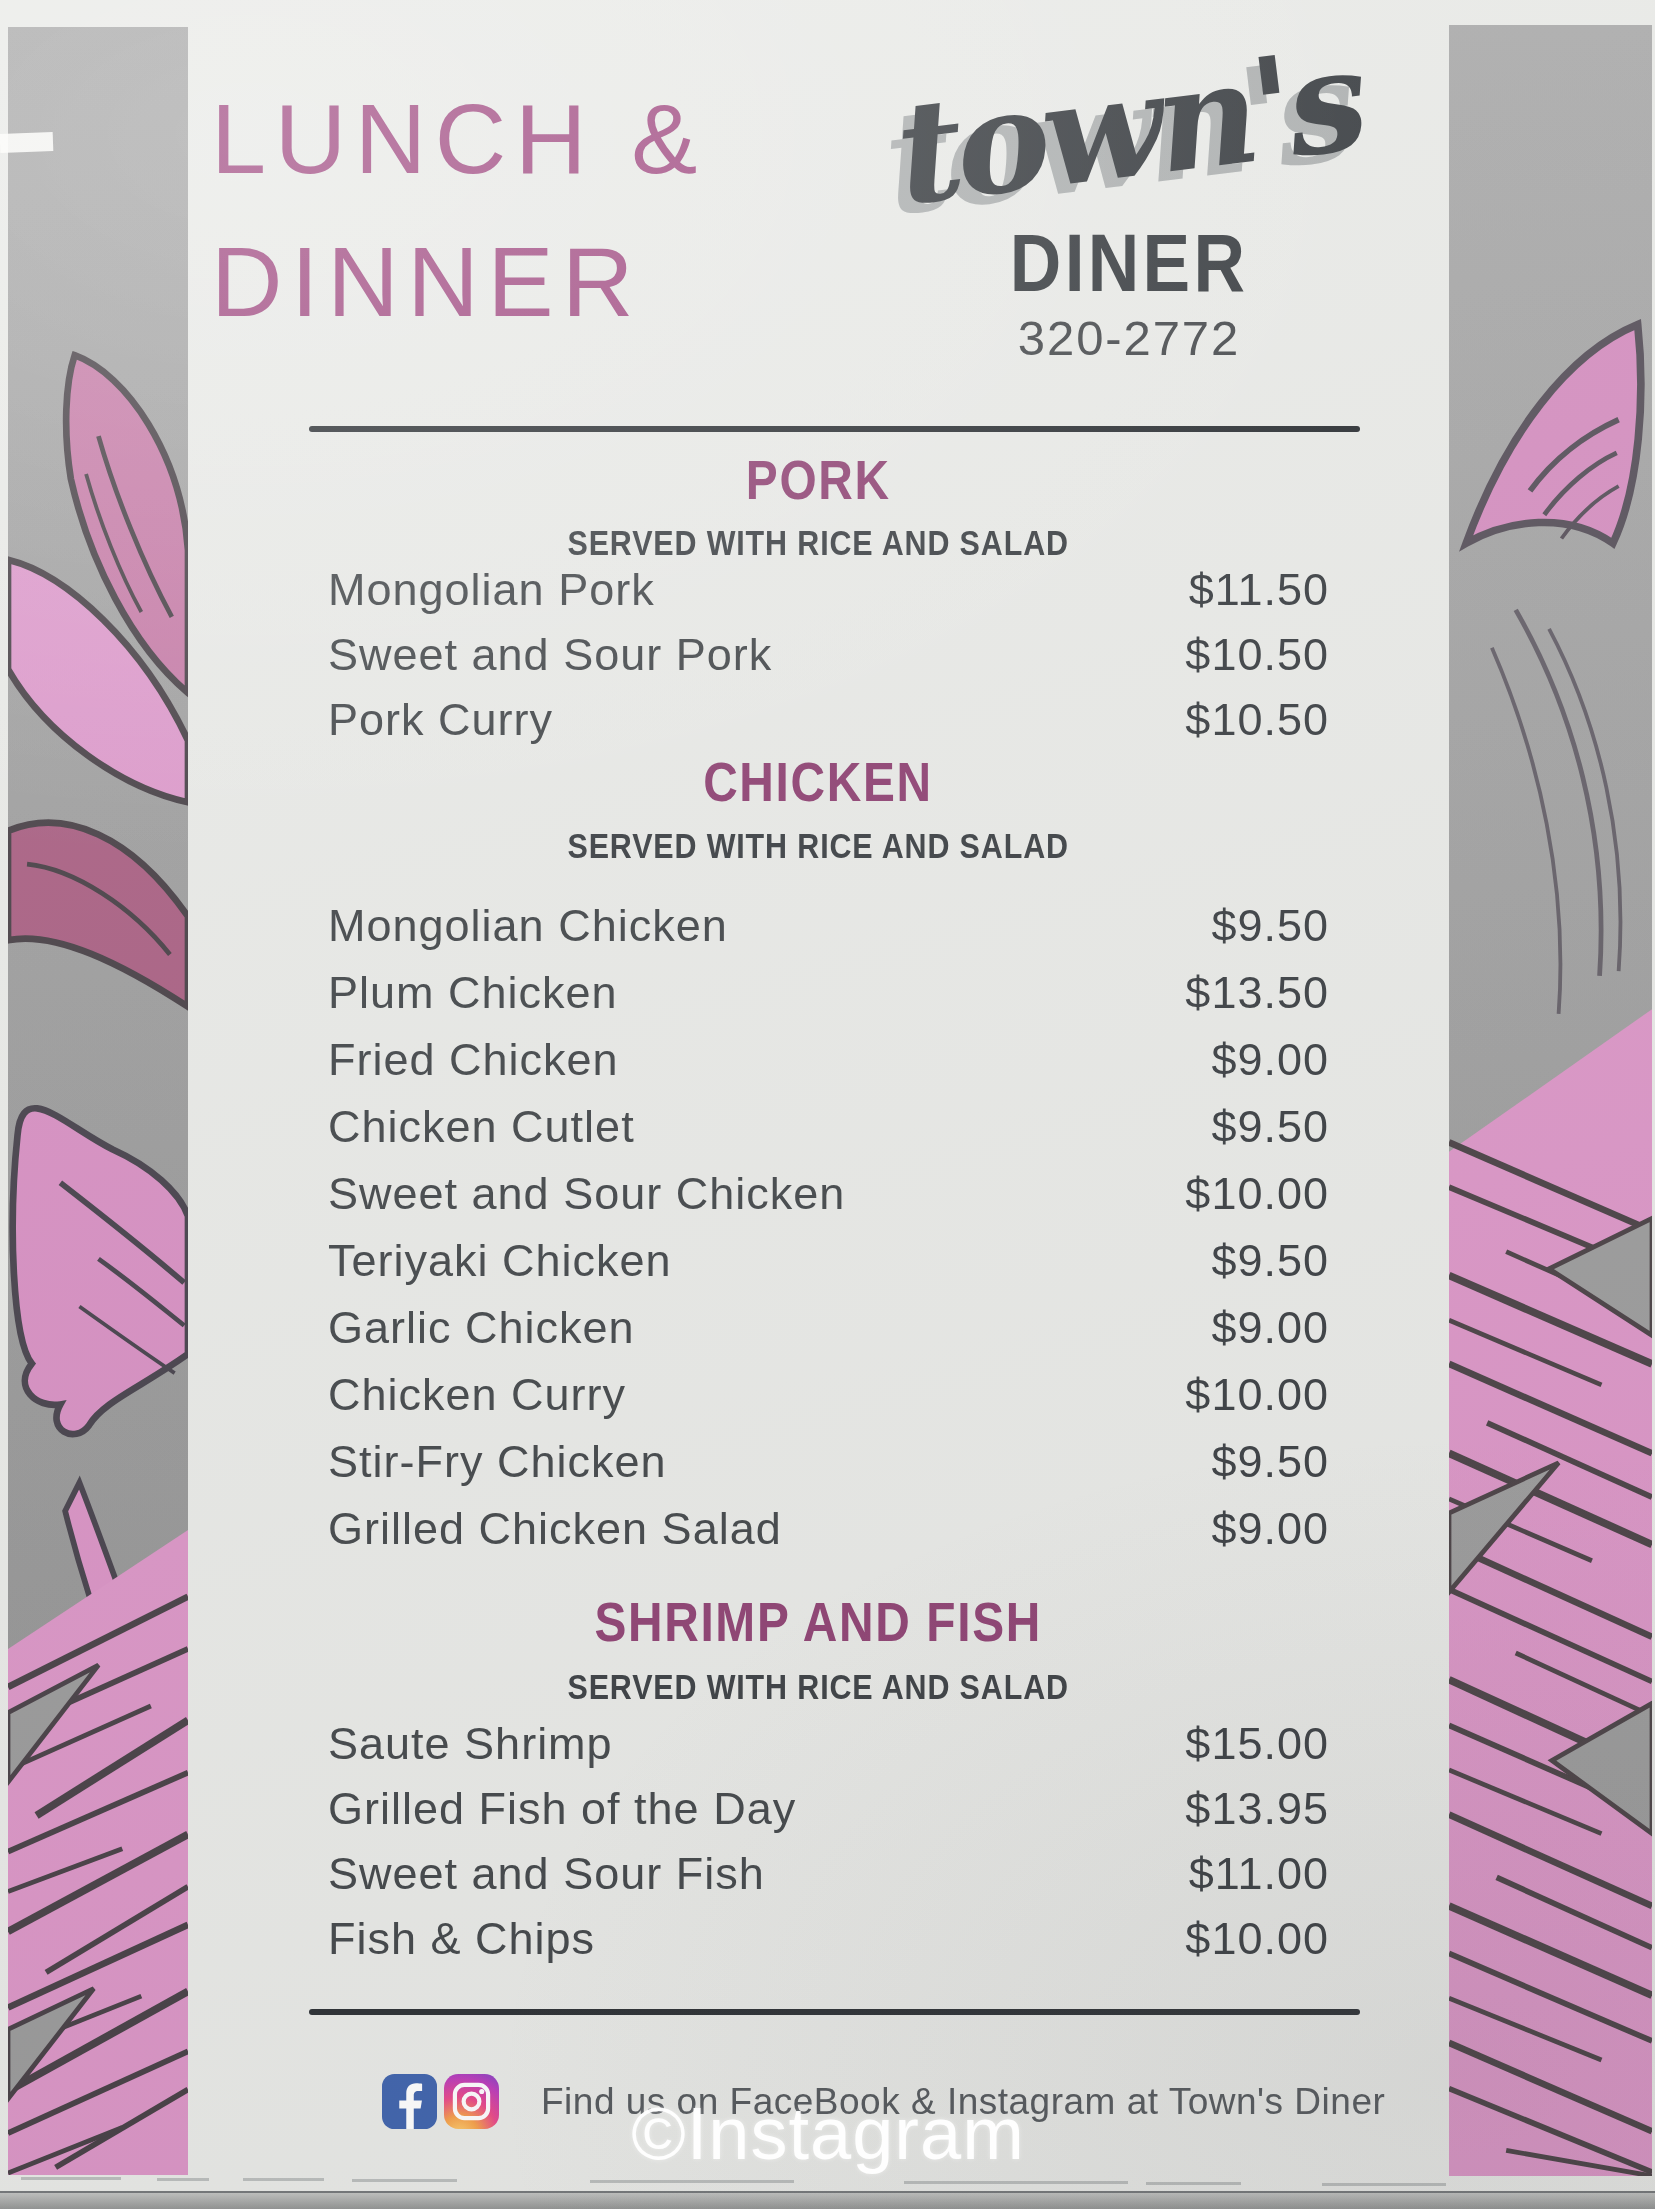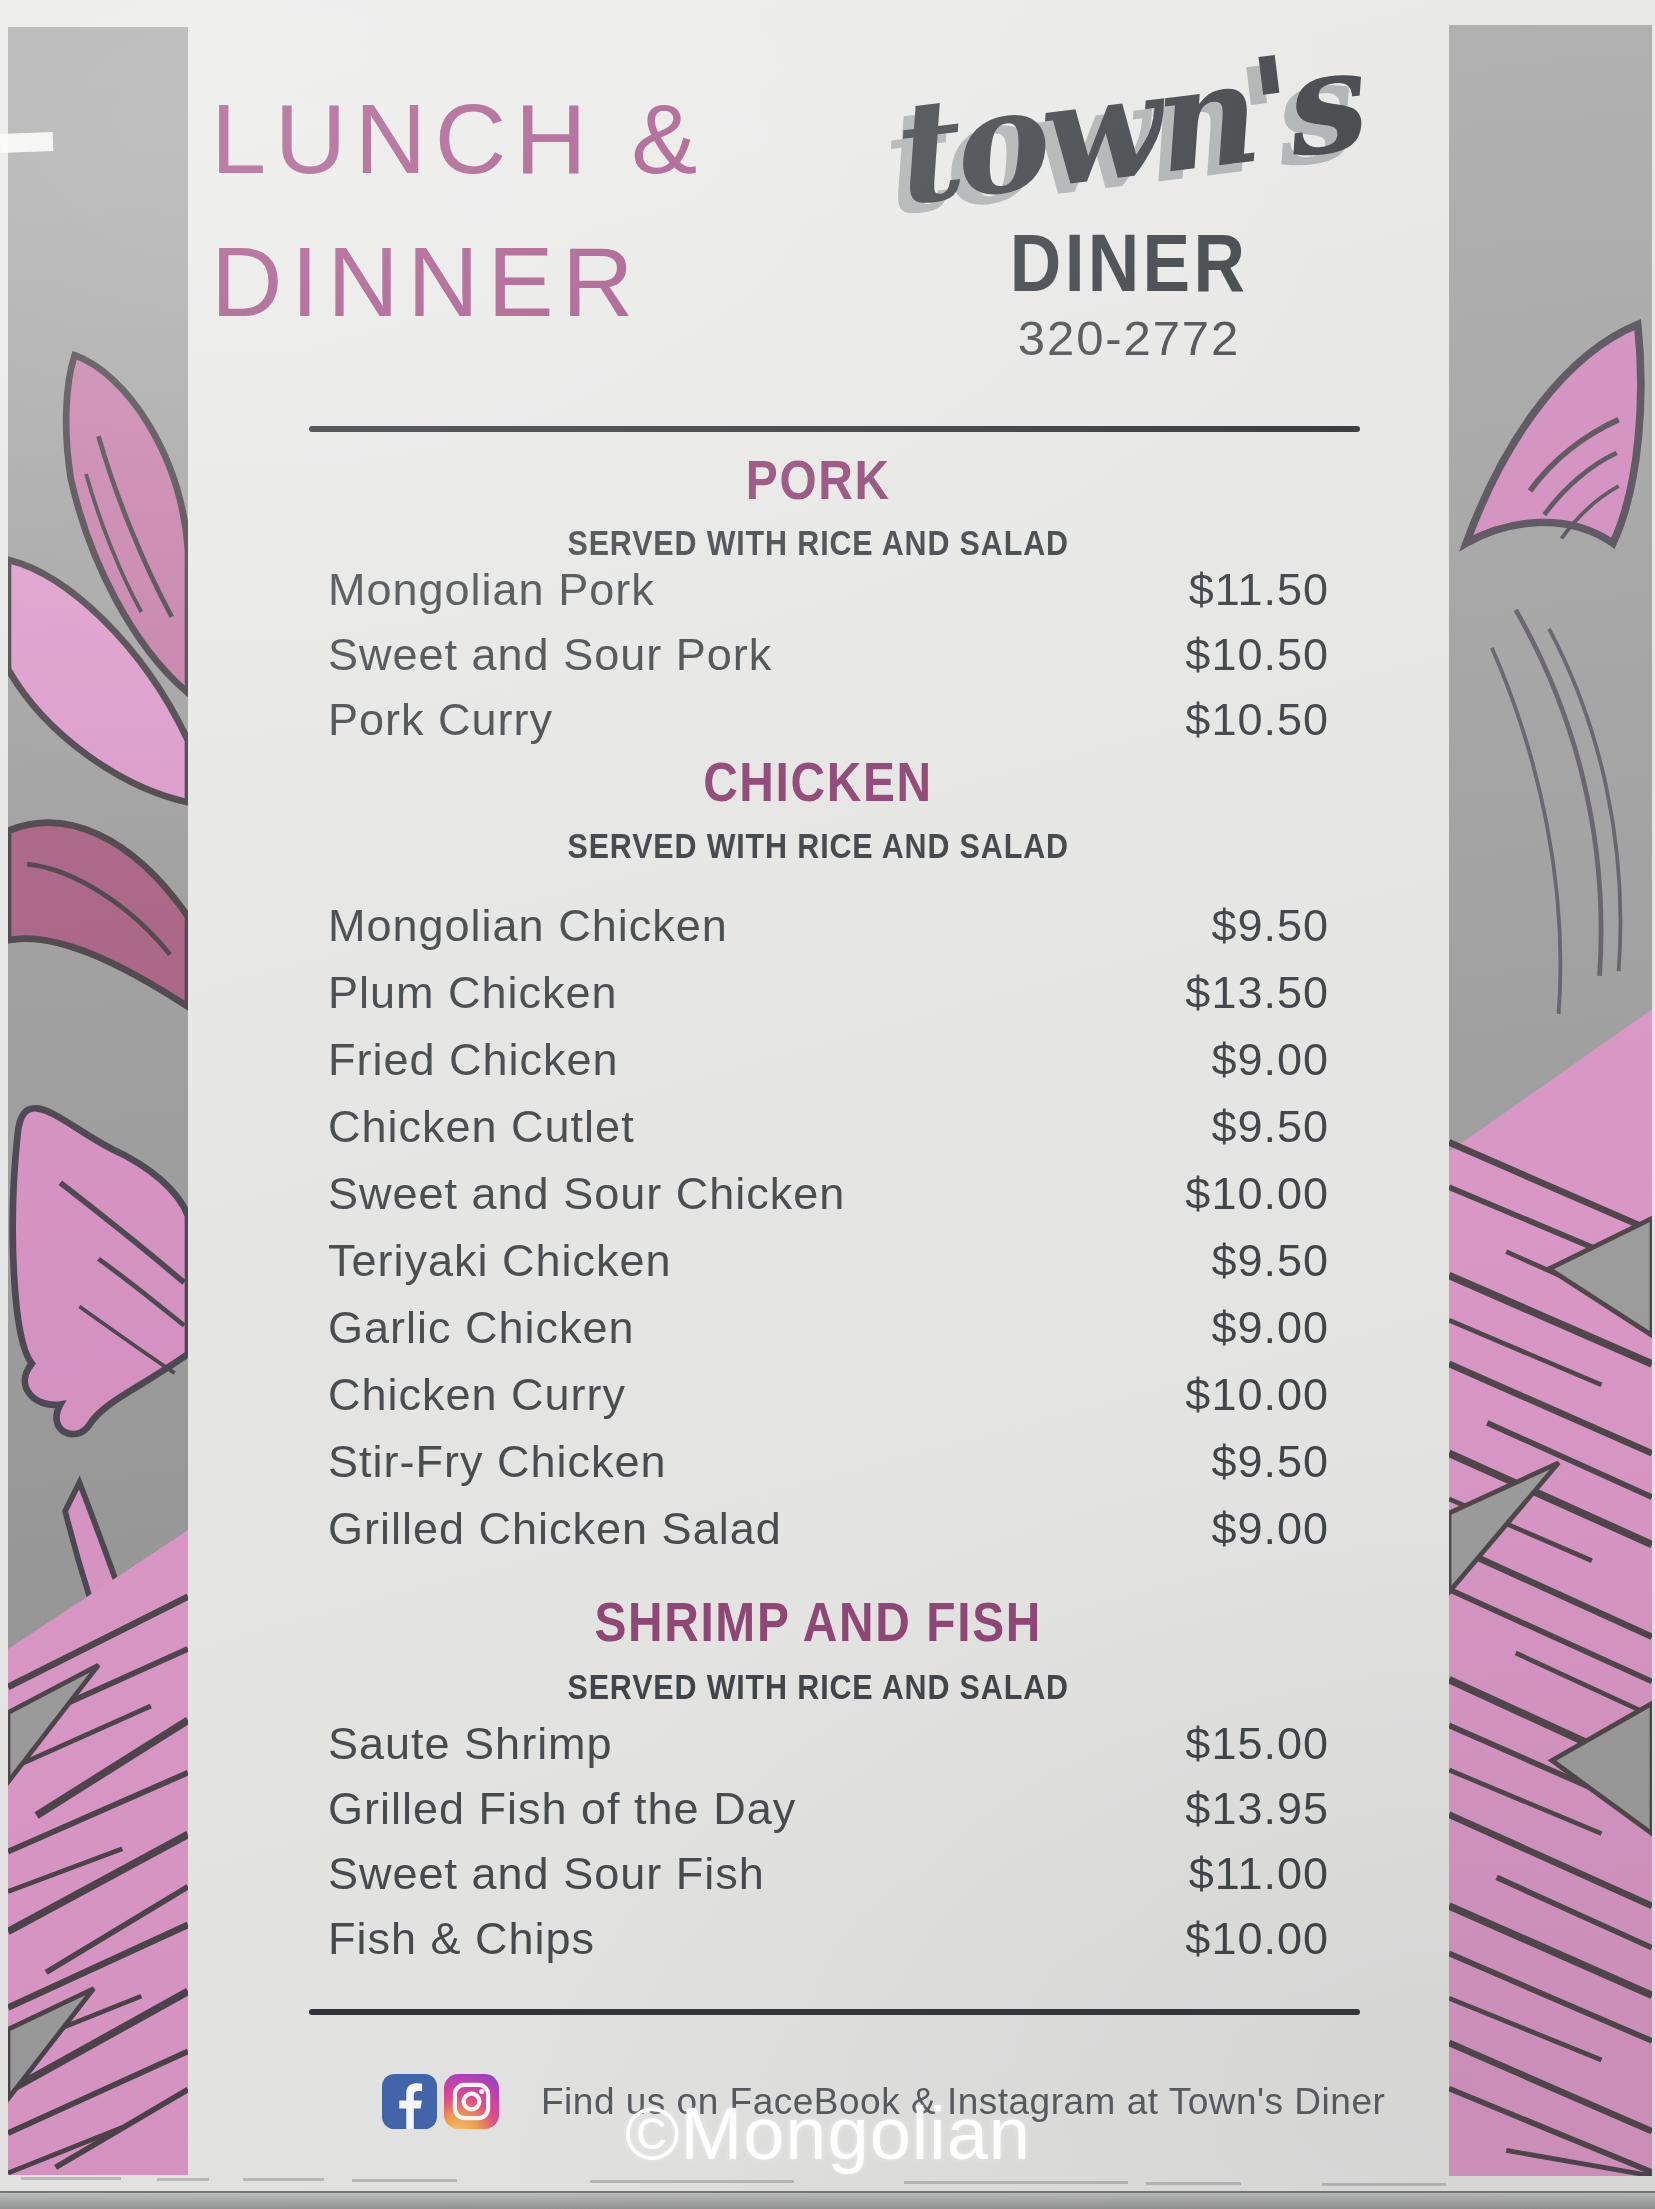--- a/index.html
+++ b/index.html
@@ -325,15 +325,15 @@
   <div class="fineprint" style="left:157px;top:2178px;width:52px"></div>
   <div class="fineprint" style="left:243px;top:2178px;width:81px"></div>
   <div class="fineprint" style="left:352px;top:2179px;width:105px"></div>
   <div class="fineprint" style="left:590px;top:2180px;width:204px"></div>
   <div class="fineprint" style="left:904px;top:2181px;width:224px"></div>
   <div class="fineprint" style="left:1146px;top:2182px;width:95px"></div>
   <div class="fineprint" style="left:1322px;top:2183px;width:124px"></div>
 
   <div class="table-edge"></div>
   <div class="photo-shade"></div>
-  <div class="watermark">©Mongolian</div>
+  <div class="watermark">©Instagram</div>
 </div>
 
 
 </body></html>

